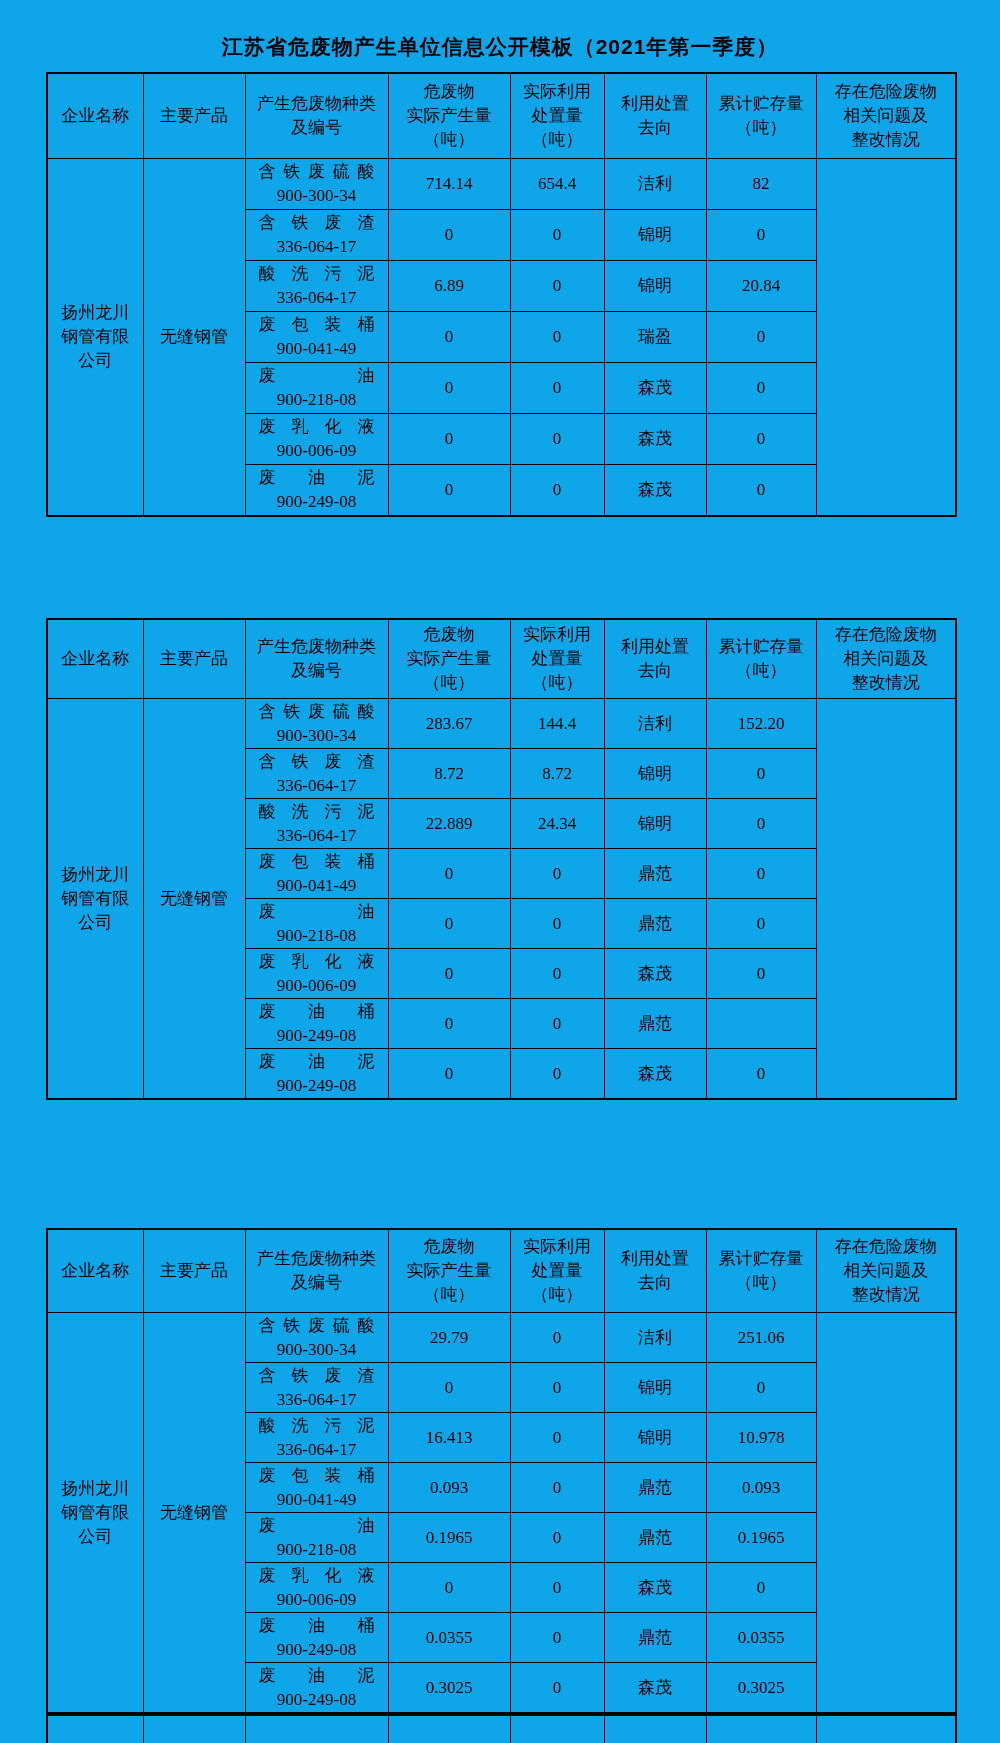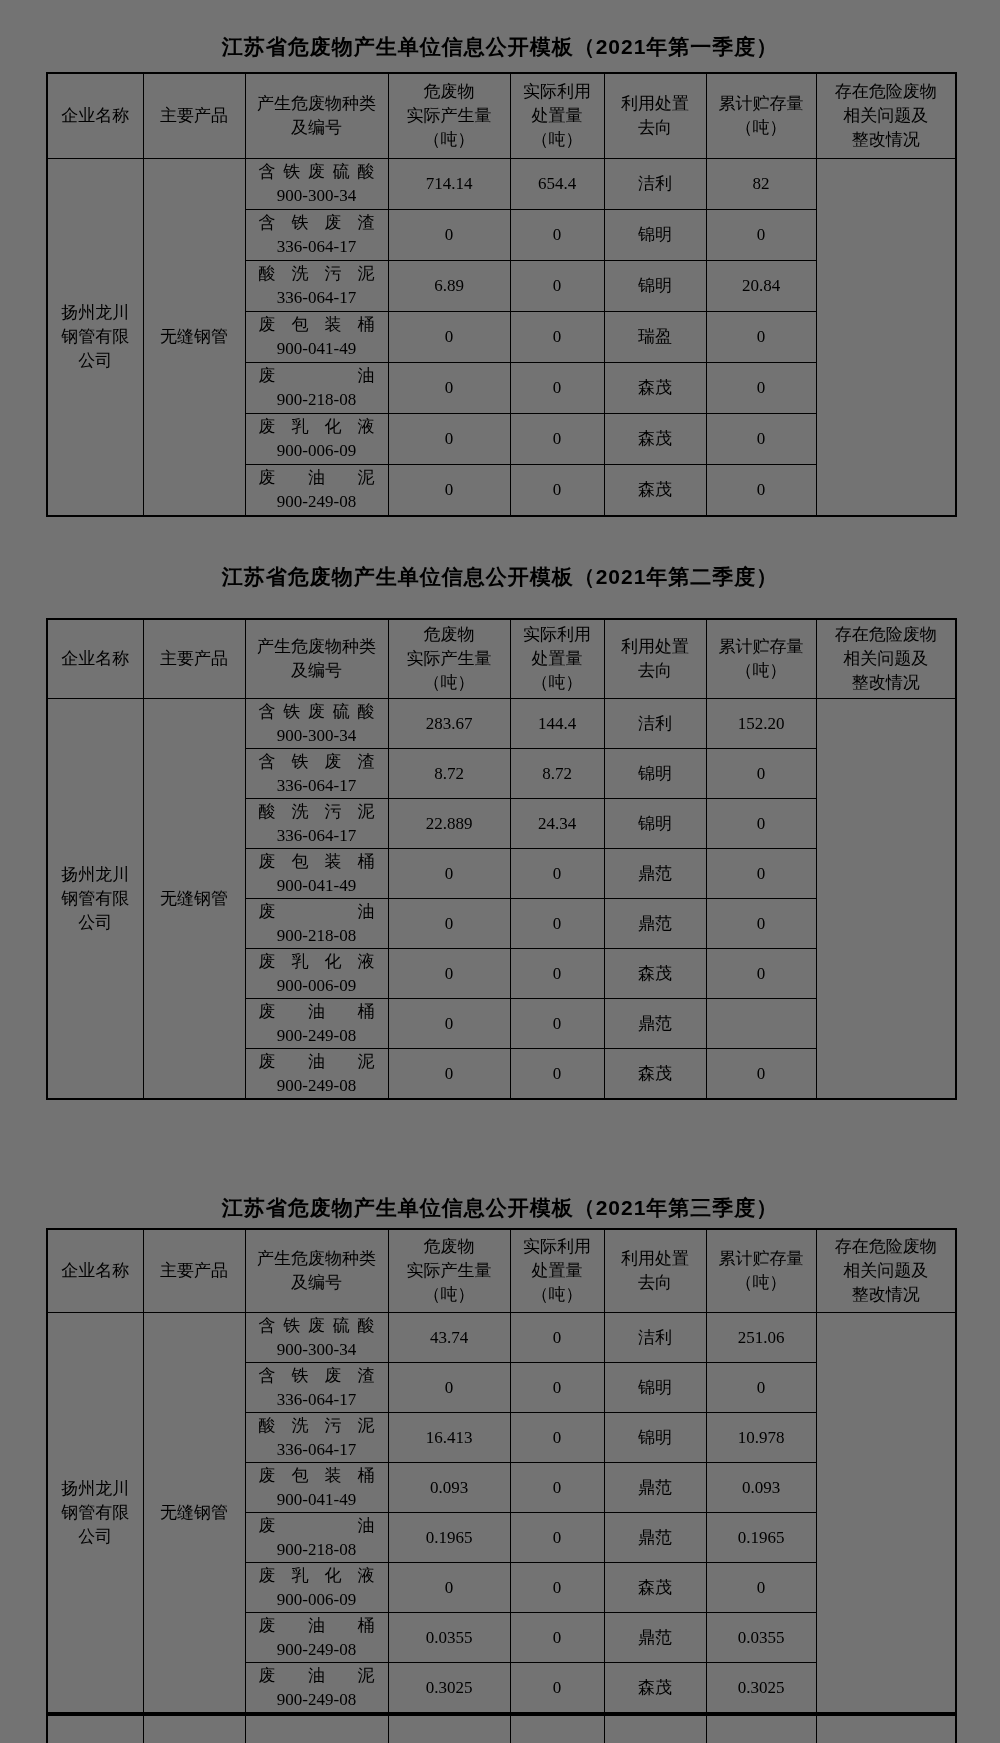--- a/index.html
+++ b/index.html
@@ -1,18 +1,18 @@
 <!DOCTYPE html>
 <html><head>
 <meta charset="utf-8">
 <style>
   html,body { margin:0; padding:0; background:#e9e9e9; }
   #page {
     position:relative; width:1000px; height:1743px; margin:0 auto;
-    background:#737373; overflow:hidden;
+    background:#0ea5e9; overflow:hidden;
     font-family:"Liberation Serif","DejaVu Serif",serif;
     color:#000000;
   }
   .doc-title {
     position:absolute; left:0; width:1000px; text-align:center;
     font-family:"Liberation Sans","DejaVu Sans",sans-serif;
     font-weight:700; font-size:21px; letter-spacing:1px;
   }
   table.quarter, table.partial {
     position:absolute; left:46px; width:909px;
@@ -33,22 +33,20 @@
   .wname { width:116px; margin:0 auto; text-align-last:justify; }
   .wcode { text-align:center; }
   table.partial td { height:55px; }
 </style>
 </head>
 <body>
 
 <div id="page">
 
   <div class="doc-title" style="top:33px">江苏省危废物产生单位信息公开模板（2021年第一季度）</div>
-  <div class="doc-title" style="top:563px">江苏省危废物产生单位信息公开模板（2021年第二季度）</div>
-  <div class="doc-title" style="top:1194px">江苏省危废物产生单位信息公开模板（2021年第三季度）</div>
 
   <table class="quarter t1" style="top:72px">
       <colgroup>
         <col style="width: 96px;">
         <col style="width: 102px;">
         <col style="width: 143px;">
         <col style="width: 122px;">
         <col style="width: 94px;">
         <col style="width: 102px;">
         <col style="width: 110px;">
@@ -439,21 +437,21 @@
             <div class="company-inner">扬州龙川钢管有限公司</div>
           </td>
           <td rowspan="8">
             <div>无缝钢管</div>
           </td>
           <td>
             <div class="wname">含铁废硫酸</div>
             <div class="wcode">900-300-34</div>
           </td>
           <td>
-            <div>43.74</div>
+            <div>29.79</div>
           </td>
           <td>
             <div>0</div>
           </td>
           <td>
             <div>洁利</div>
           </td>
           <td>
             <div>251.06</div>
           </td>

